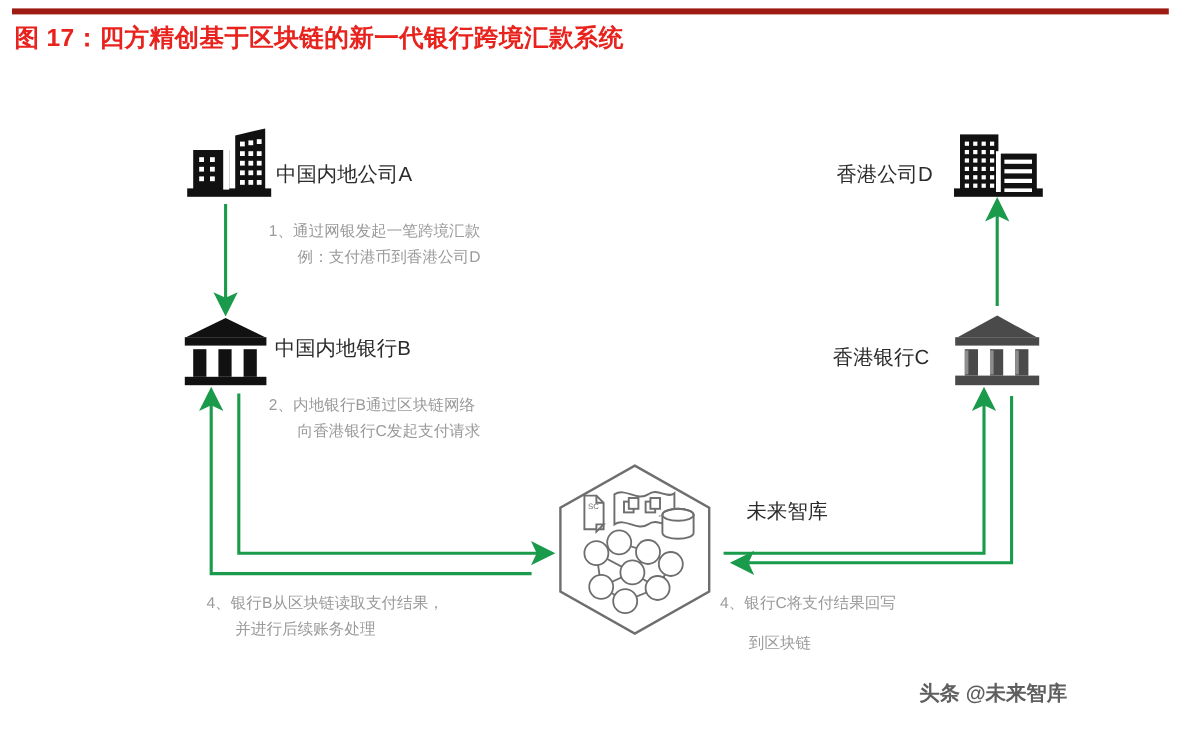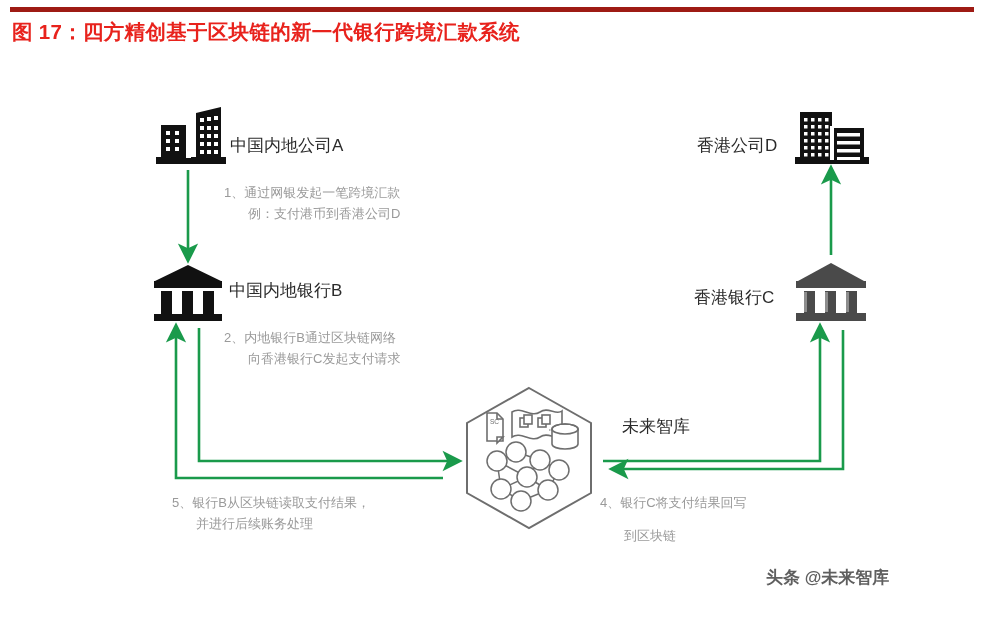--- a/index.html
+++ b/index.html
@@ -286,19 +286,19 @@
   </div>
   <div class="step-text" id="step2">
     <span>2、内地银行B通过区块链网络</span>
     <span class="ln2">向香港银行C发起支付请求</span>
   </div>
   <div class="step-text" id="step4">
     <span>4、银行C将支付结果回写</span>
     <span class="ln2">到区块链</span>
   </div>
   <div class="step-text" id="step5">
-    <span>5、银行B从区块链读取支付结果，</span>
+    <span>4、银行B从区块链读取支付结果，</span>
     <span class="ln2">并进行后续账务处理</span>
   </div>
 
   <div id="watermark">头条 @未来智库</div>
 
 </div>
 
 </body></html>

